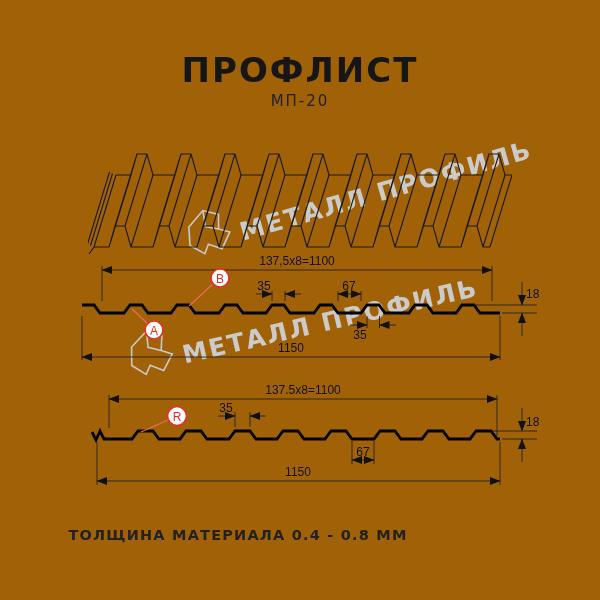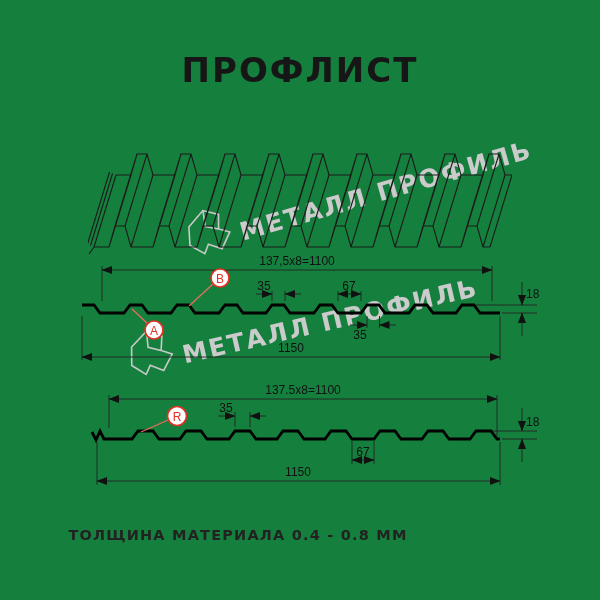--- a/index.html
+++ b/index.html
@@ -1,16 +1,16 @@
 <!DOCTYPE html>
 <html><head>
 <meta charset="utf-8">
 <style>
   html,body{margin:0;padding:0;background:#ffffff;}
-  .page{position:relative;width:600px;height:600px;background:#15803d;overflow:hidden;
+  .page{position:relative;width:600px;height:600px;background:#a16207;overflow:hidden;
         font-family:"Liberation Sans",sans-serif;}
   .title{position:absolute;left:0;top:50px;width:600px;text-align:center;
          font-family:"DejaVu Sans",sans-serif;font-weight:bold;font-size:34px;
          letter-spacing:2px;color:#161616;}
   .subtitle{position:absolute;left:0;top:92px;width:600px;text-align:center;
             font-family:"DejaVu Sans",sans-serif;font-size:15px;letter-spacing:2px;color:#222;}
   .footer{position:absolute;left:0;top:527px;width:476px;text-align:center;
           font-family:"DejaVu Sans",sans-serif;font-weight:bold;font-size:14.5px;
           letter-spacing:1.2px;color:#222;}
   .wm{position:absolute;display:flex;align-items:flex-end;gap:8px;z-index:0;
@@ -28,20 +28,21 @@
   .rc  {fill:#fff;stroke:#e53025;stroke-width:1.7;}
   .p3d {fill:none;stroke:#1a1a1a;stroke-width:1.1;}
   .wm-logo{fill:none;stroke:#c9c9c9;stroke-width:1.6;}
 </style>
 </head>
 <body>
 
 <div class="page">
 
   <div class="title">ПРОФЛИСТ</div>
+  <div class="subtitle">МП-20</div>
 
   <div class="wm wm1">
     <svg width="48" height="46" viewBox="0 0 48 46" style="position:static">
       <path class="wm-logo" d="M8,14 L26,2 L40,10 L36,24 L46,30 L34,44 L22,36 L16,44 L4,32 Z"></path>
       <path class="wm-logo" d="M26,2 L24,18 L36,24"></path>
     </svg>
     <span class="wm-text">МЕТАЛЛ ПРОФИЛЬ</span>
   </div>
 
   <div class="wm wm2">

